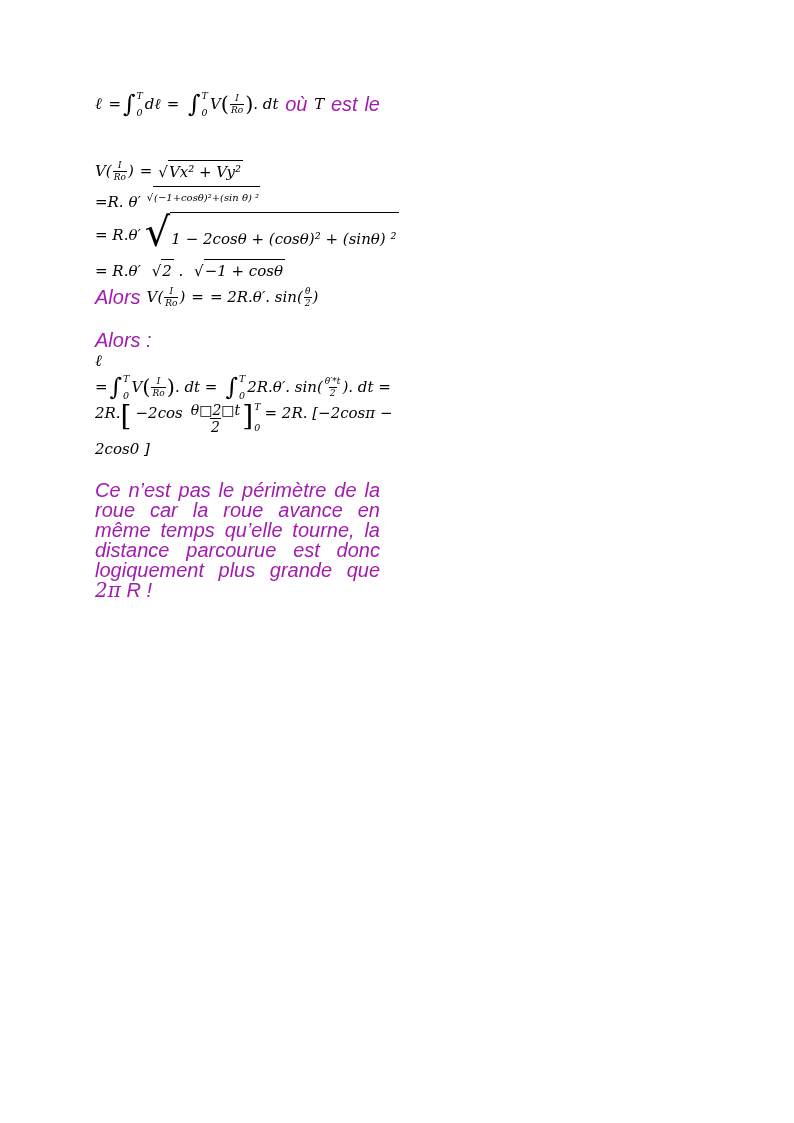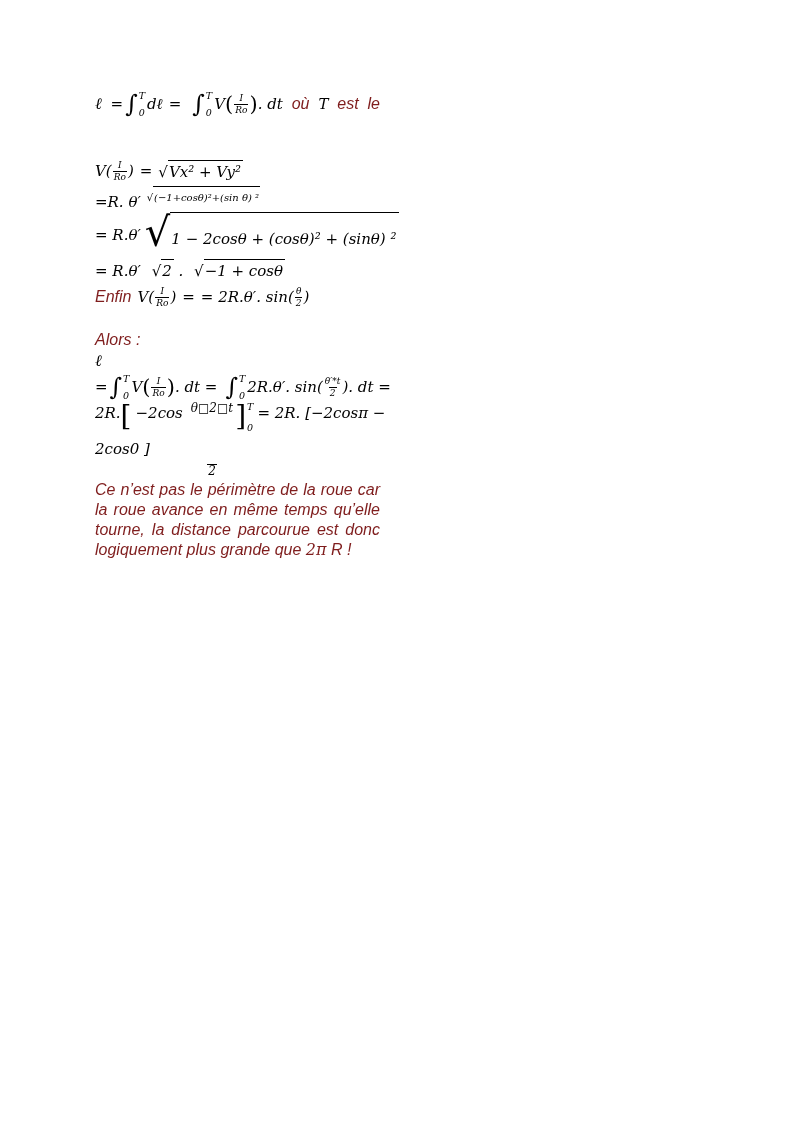--- a/index.html
+++ b/index.html
@@ -1,21 +1,21 @@
 <!DOCTYPE html>
 <html><head>
 <meta charset="utf-8">
 <style>
   html,body{margin:0;padding:0;background:#ffffff;}
   .page{position:relative;width:794px;height:1123px;background:#ffffff;overflow:hidden;
         font-family:"Liberation Sans",sans-serif;color:#000;}
   .content{position:absolute;left:95px;top:88px;width:285px;}
 
   
-  .txt{font-family:"Liberation Sans",sans-serif;font-style:italic;font-size:16px;line-height:20px;color:#7f1d1d;}
+  .txt{font-family:"Liberation Sans",sans-serif;font-style:italic;font-size:20px;line-height:20px;color:#a21caf;}
   .just{text-align:justify;}
   .m{font-family:"DejaVu Serif",serif;font-style:italic;}
   .mline{font-family:"DejaVu Serif",serif;font-style:italic;font-size:15px;line-height:22px;
          color:#000;white-space:nowrap;}
   .ell{font-family:"DejaVu Serif",serif;font-style:italic;font-size:16px;}
 
   
   .jline{display:flex;justify-content:space-between;align-items:center;height:32px;}
   .grp{display:inline-flex;align-items:center;}
 
@@ -142,21 +142,21 @@
           <span class="sg">√</span>
           <span class="bd">2</span>
         </span>
         <span class="sp-r6">.</span>
         <span class="sqrt">
           <span class="sg">√</span>
           <span class="bd">−1 + cosθ</span>
         </span>
       </div>
       <div class="mline line-tall">
-        <span class="txt sp-r6">Enfin</span>
+        <span class="txt sp-r6">Alors</span>
         <span>V</span>
           <span>(</span>
           <span class="frac">
             <span class="num">I</span>
             <span class="den">Ro</span>
           </span>
           <span class="sp-r6">)</span>
         <span class="sp-r6">=</span>
         <span>= 2R.θ′. sin(</span>
           <span class="frac">
@@ -200,21 +200,21 @@
           <span class="frac">
             <span class="num">θ′*t</span>
             <span class="den">2</span>
           </span>
           <span>). dt =</span>
       </div>
       <div class="mline" style="height:36px;display:flex;align-items:flex-start;">
         <span>2R.</span>
         <span class="bbr">[</span>
         <span class="sp-r6 sp-l4">−2cos</span>
-        <span class="frac" style="font-size:12px;gap:48px;">
+        <span class="frac" style="font-size:14px;">
             <span class="num">θ□2□t</span>
             <span class="den">2</span>
           </span>
         <span class="bbr">]</span>
         <span class="brlims">
             <span>T</span>
             <span>0</span>
           </span>
         <span class="sp-l4">= 2R. [−2cosπ  −</span>
       </div>

